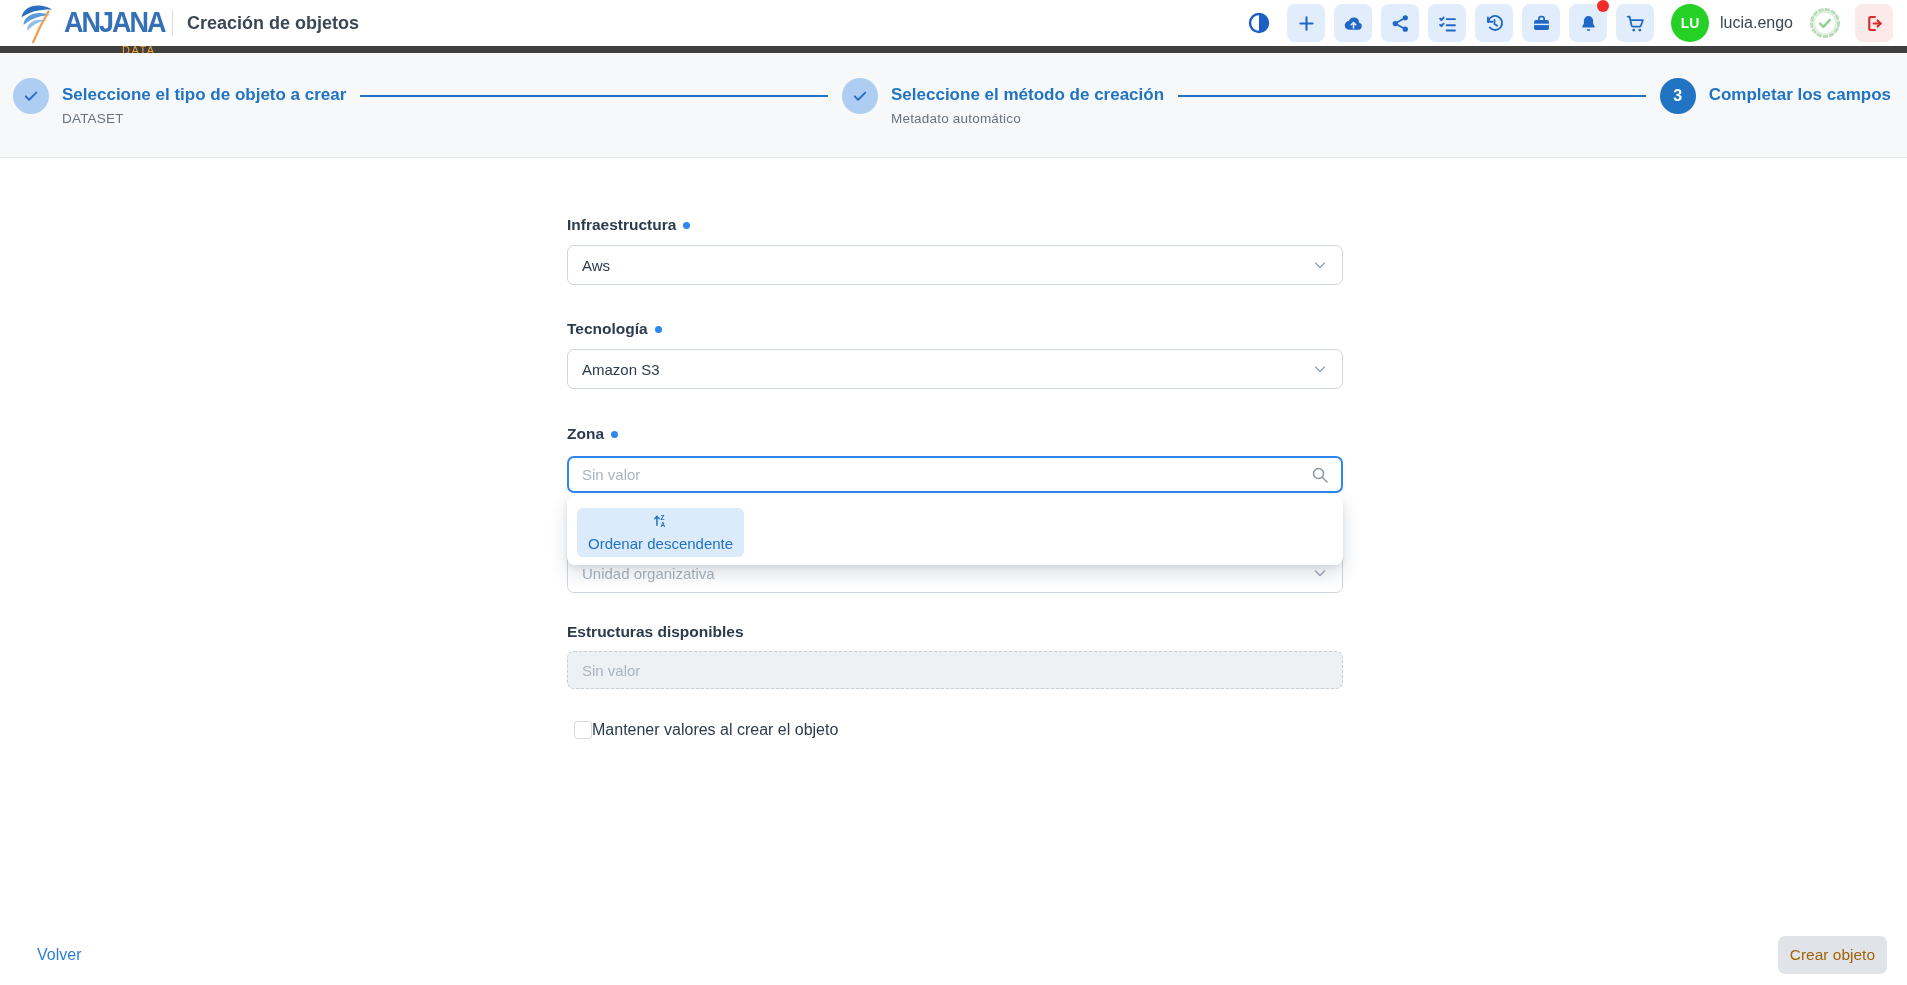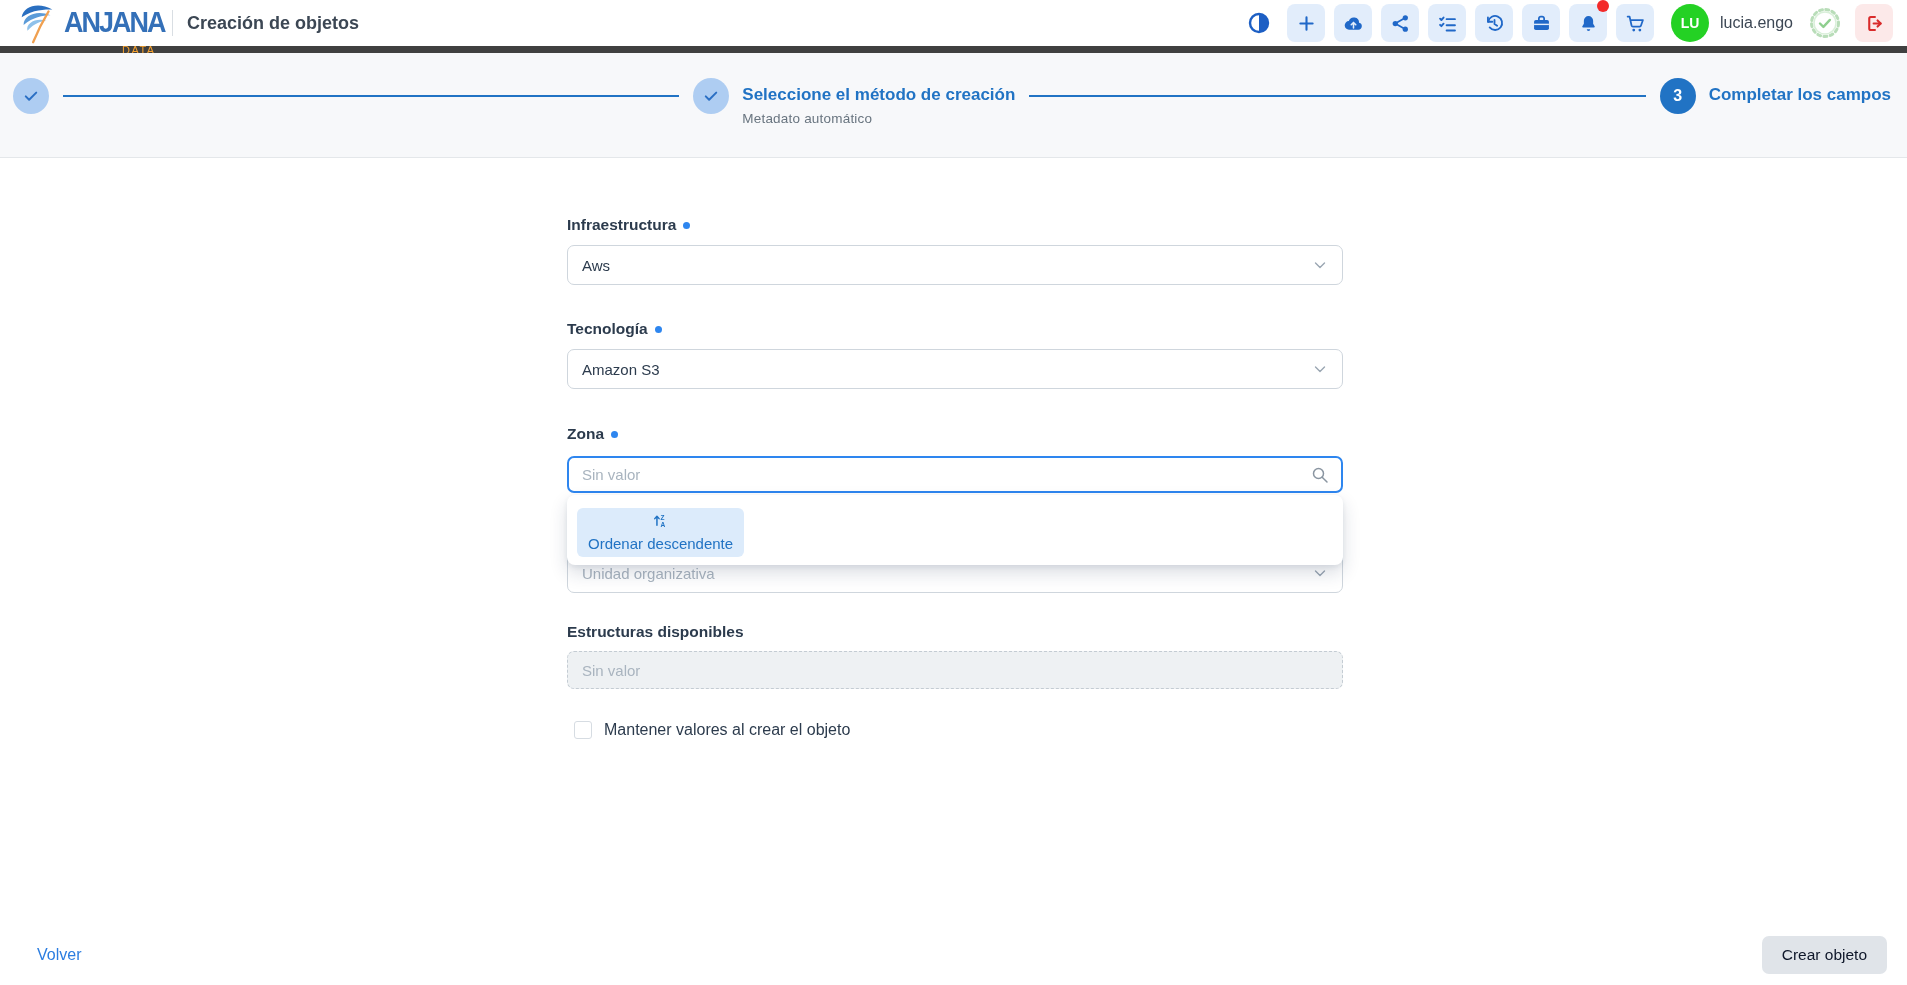--- a/index.html
+++ b/index.html
@@ -63,28 +63,28 @@
   .dd-opt { height:33px; display:flex; align-items:center; padding:0 14px; font-size:15px; color:#2c3b4d;
             background:#f1f3f5; cursor:pointer; }
   .dd-sort-row { padding:7px 10px 0 10px; }
   .dd-chip { display:inline-flex; align-items:center; gap:7px; background:#dcebfb; border-radius:6px;
              padding:5px 11px; font-size:15px; color:#2173c4; cursor:pointer;flex-direction:column; }
   .dd-chip svg { width:15px; height:15px; }
 
   .dashed-input { position:absolute; left:0; width:776px; height:38px; border:1.5px dashed #c4ccd3; border-radius:7px;
                   background:#eef1f3; display:flex; align-items:center; padding:0 14px; font-size:15px; color:#a9b4bf; }
 
-  .chk-row { position:absolute; display:flex; align-items:flex-end; gap:12px; cursor:pointer; }
+  .chk-row { position:absolute; display:flex; align-items:flex-end; cursor:pointer; }
   .chk-box { width:18px; height:18px; border:1.5px solid #d6dce2; border-radius:3px; background:#fff; }
   .chk-label { font-size:16px; color:#2c3b4d; }
 
   
   .footer-back { position:absolute; left:37px; bottom:21px; font-size:16px; color:#2b7de0; cursor:pointer; text-decoration:none; }
-  .footer-btn { position:absolute; right:20px; bottom:11px; background:#e0e4e9; color:#0f172a; font-size:15.5px;
-                padding:10px 20px; border-radius:7px; border:none; font-family:"Liberation Sans", sans-serif; }
+  .footer-btn { position:absolute; right:20px; bottom:11px; background:#e0e4e9; color:#a16207; font-size:15.5px;
+                padding:10px 12px; border-radius:7px; border:none; font-family:"Liberation Sans", sans-serif; }
 </style>
 </head>
 <body>
 
 <div class="app">
 
   <div class="header">
     <div class="logo-wrap">
       <svg class="logo-swoosh" viewBox="0 0 48 48">
         <path d="M40 10 C26 2 10 6 8 18 C20 10 32 10 40 10 Z" fill="#2a6fc0"></path>
@@ -178,20 +178,24 @@
     </div>
   </div>
 
   <div class="stepper">
     <div class="step">
       <div class="step-circle done">
         <svg viewBox="0 0 24 24" width="18" height="18" fill="none" stroke="#2a6fc4" stroke-width="2.6" stroke-linecap="round" stroke-linejoin="round">
             <path d="M5 12.5l4.5 4.5L19 7.5"></path>
           </svg>
       </div>
+      <div class="step-texts">
+        <div class="step-title">Seleccione el tipo de objeto a crear</div>
+        <div class="step-sub">DATASET</div>
+      </div>
     </div>
     <div class="step-line"></div>
     <div class="step">
       <div class="step-circle done">
         <svg viewBox="0 0 24 24" width="18" height="18" fill="none" stroke="#2a6fc4" stroke-width="2.6" stroke-linecap="round" stroke-linejoin="round">
             <path d="M5 12.5l4.5 4.5L19 7.5"></path>
           </svg>
       </div>
       <div class="step-texts">
         <div class="step-title">Seleccione el método de creación</div>

